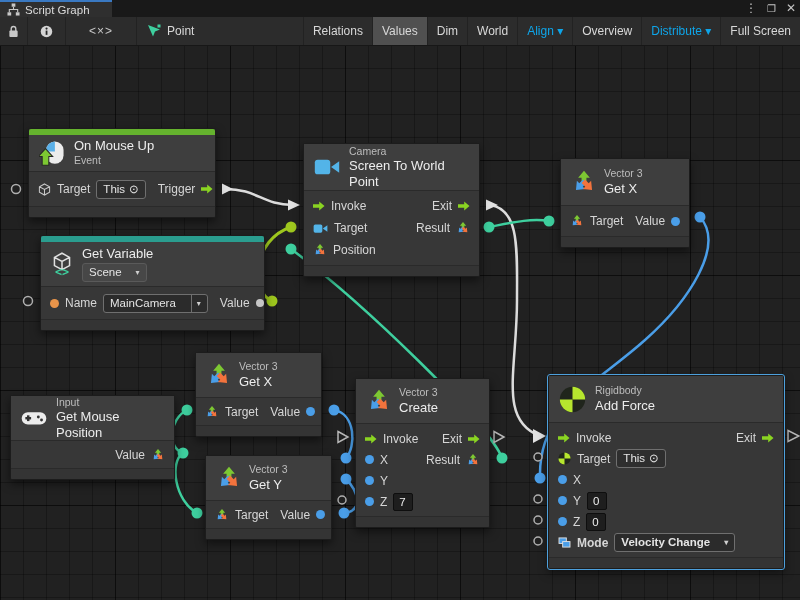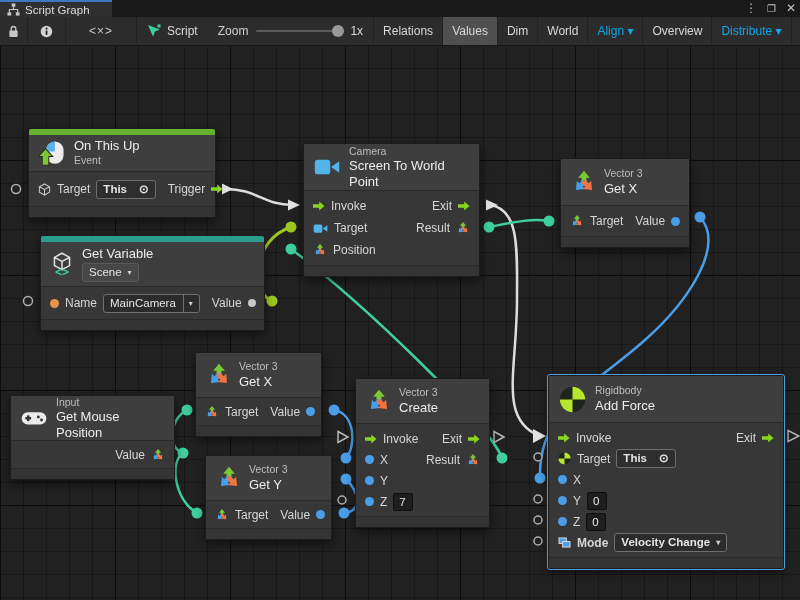--- a/index.html
+++ b/index.html
@@ -40,25 +40,25 @@
   .hdr{display:flex;align-items:center;gap:9px;padding:0 10px;background:#3e3e3e;}
   .hdr .ttl{font-size:13px;color:#ededed;line-height:1.2;}
   .hdr .kind{font-size:10.5px;color:#bdbdbd;line-height:1.3;}
   .body{border-top:1px solid #2a2a2a;background:#373737;padding:4px 0;}
   .row{display:flex;align-items:center;gap:6px;padding:0 9px;font-size:12px;color:#d6d6d6;}
   .sp{flex:1;}
   .ftr{height:10px;background:#343434;border-top:1px solid #2a2a2a;border-radius:0 0 2px 2px;}
   .dot{width:9px;height:9px;border-radius:50%;flex:none;}
   .dot.blue{background:#4a9ee8;} .dot.orange{background:#e8944a;} .dot.gray{background:#c6c6c6;width:8px;height:8px;}
   .pill{background:#2e2e2e;border:1px solid #6f6f6f;border-radius:3px;padding:0 6px;font-size:11.5px;
-        display:inline-flex;align-items:center;gap:12px;color:#e4e4e4;line-height:17px;font-weight:bold;}
+        display:inline-flex;align-items:center;gap:4px;color:#e4e4e4;line-height:17px;}
   .field{background:#1e1e1e;border:1px solid #0e0e0e;border-radius:2px;padding:0 5px;font-size:11.5px;
          color:#ececec;line-height:16px;min-width:8px;text-align:left;}
   .dd{background:#2b2b2b;border:1px solid #6f6f6f;border-radius:3px;padding:0 6px;font-size:11.5px;
-      display:inline-flex;align-items:center;gap:6px;color:#e4e4e4;line-height:17px;}
+      display:inline-flex;align-items:center;gap:14px;color:#e4e4e4;line-height:17px;}
   .dd .caret{font-size:8px;color:#cfcfcf;}
   .dd.split .caret{border-left:1px solid #6f6f6f;padding-left:5px;margin-left:1px;}
   .dd.light{background:#474747;border-color:#5a5a5a;}
   .ico{flex:none;display:block;}
 </style>
 </head>
 <body>
 
 <svg width="0" height="0" style="position:absolute">
   <defs>
@@ -149,28 +149,21 @@
         <use href="#i-info"></use>
       </svg>
   </div>
   <div class="tbtn">
     <span class="codeglyph">&lt;×&gt;</span>
   </div>
   <div class="crumb">
     <svg class="ico" width="14" height="14">
         <use href="#i-pointer"></use>
       </svg>
-    <span>Script</span>
-  </div>
-  <div class="zoomwrap">
-    <span style="color:#cfcfcf;">Zoom</span>
-    <span class="ztrack">
-        <span class="zknob"></span>
-      </span>
-    <span>1x</span>
+    <span>Point</span>
   </div>
   <div class="spacerflex"></div>
   <div class="tbtn">Relations</div>
   <div class="tbtn active">Values</div>
   <div class="tbtn">Dim</div>
   <div class="tbtn">World</div>
   <div class="tbtn disabled">Align ▾</div>
   <div class="tbtn">Overview</div>
   <div class="tbtn disabled">Distribute ▾</div>
   <div class="tbtn">Full Screen</div>
@@ -236,21 +229,21 @@
   </g>
 </svg>
 
 <div class="node" style="left:28px;top:128px;width:188px;">
   <div class="accent" style="background:#65b32e;"></div>
   <div class="hdr" style="height:36px;">
     <svg class="ico" width="26" height="26">
         <use href="#i-mouse"></use>
       </svg>
     <div>
-      <div class="ttl">On This Up</div>
+      <div class="ttl">On Mouse Up</div>
       <div class="kind">Event</div>
     </div>
   </div>
   <div class="body">
     <div class="row" style="height:26px;">
       <svg class="ico" width="13" height="13">
           <use href="#i-cube"></use>
         </svg>
       <span>Target</span>
       <span class="pill">

